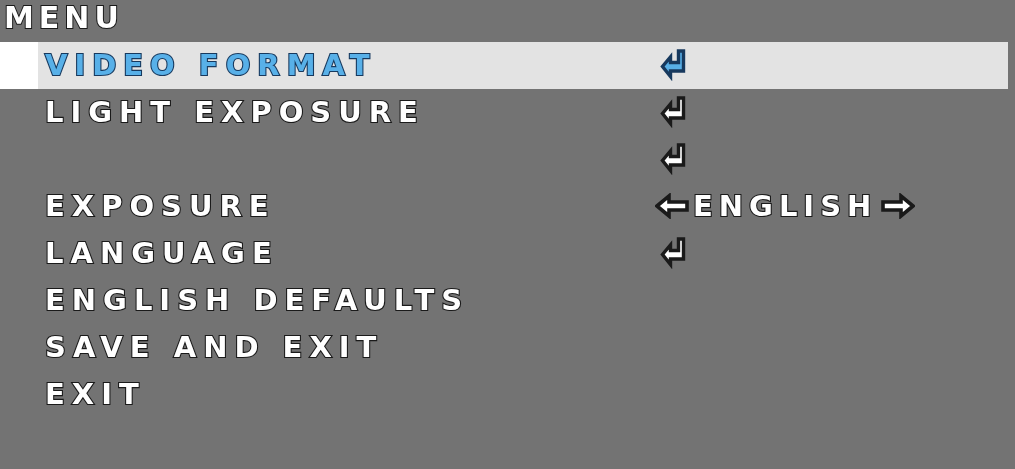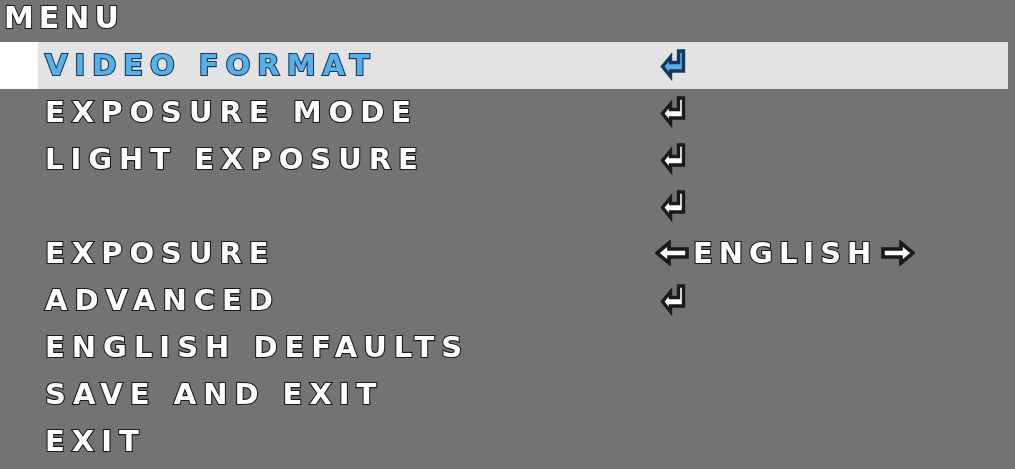--- a/index.html
+++ b/index.html
@@ -140,30 +140,20 @@
         <div class="row-label">VIDEO FORMAT</div>
         <div class="row-value">
           <span class="enter-icon">
             <svg viewBox="0 0 26 32" width="26" height="32">
               <path class="enter-outline" d="M18.5 2 L23.5 2 L23.5 22 L10.5 22 L10.5 27.5 L2.5 17.5 L10.5 8 L10.5 13.5 L18.5 13.5 Z"></path>
             </svg>
           </span>
         </div>
       </div>
       <div class="menu-row">
-        <div class="row-label">EXPOSURE MODE</div>
-        <div class="row-value">
-          <span class="enter-icon">
-            <svg viewBox="0 0 26 32" width="26" height="32">
-              <path class="enter-outline" d="M18.5 2 L23.5 2 L23.5 22 L10.5 22 L10.5 27.5 L2.5 17.5 L10.5 8 L10.5 13.5 L18.5 13.5 Z"></path>
-            </svg>
-          </span>
-        </div>
-      </div>
-      <div class="menu-row">
         <div class="row-label">LIGHT EXPOSURE</div>
         <div class="row-value">
           <span class="enter-icon">
             <svg viewBox="0 0 26 32" width="26" height="32">
               <path class="enter-outline" d="M18.5 2 L23.5 2 L23.5 22 L10.5 22 L10.5 27.5 L2.5 17.5 L10.5 8 L10.5 13.5 L18.5 13.5 Z"></path>
             </svg>
           </span>
         </div>
       </div>
       <div class="menu-row">
@@ -185,21 +175,21 @@
           </span>
           <span class="value-text">ENGLISH</span>
           <span class="sel-arrow">
             <svg viewBox="0 0 34 26" width="34" height="26">
               <path d="M32 13 L20 3 L20 9 L2 9 L2 17 L20 17 L20 23 Z"></path>
             </svg>
           </span>
         </div>
       </div>
       <div class="menu-row">
-        <div class="row-label">ADVANCED</div>
+        <div class="row-label">LANGUAGE</div>
         <div class="row-value">
           <span class="enter-icon">
             <svg viewBox="0 0 26 32" width="26" height="32">
               <path class="enter-outline" d="M18.5 2 L23.5 2 L23.5 22 L10.5 22 L10.5 27.5 L2.5 17.5 L10.5 8 L10.5 13.5 L18.5 13.5 Z"></path>
             </svg>
           </span>
         </div>
       </div>
       <div class="menu-row">
         <div class="row-label">ENGLISH DEFAULTS</div>

